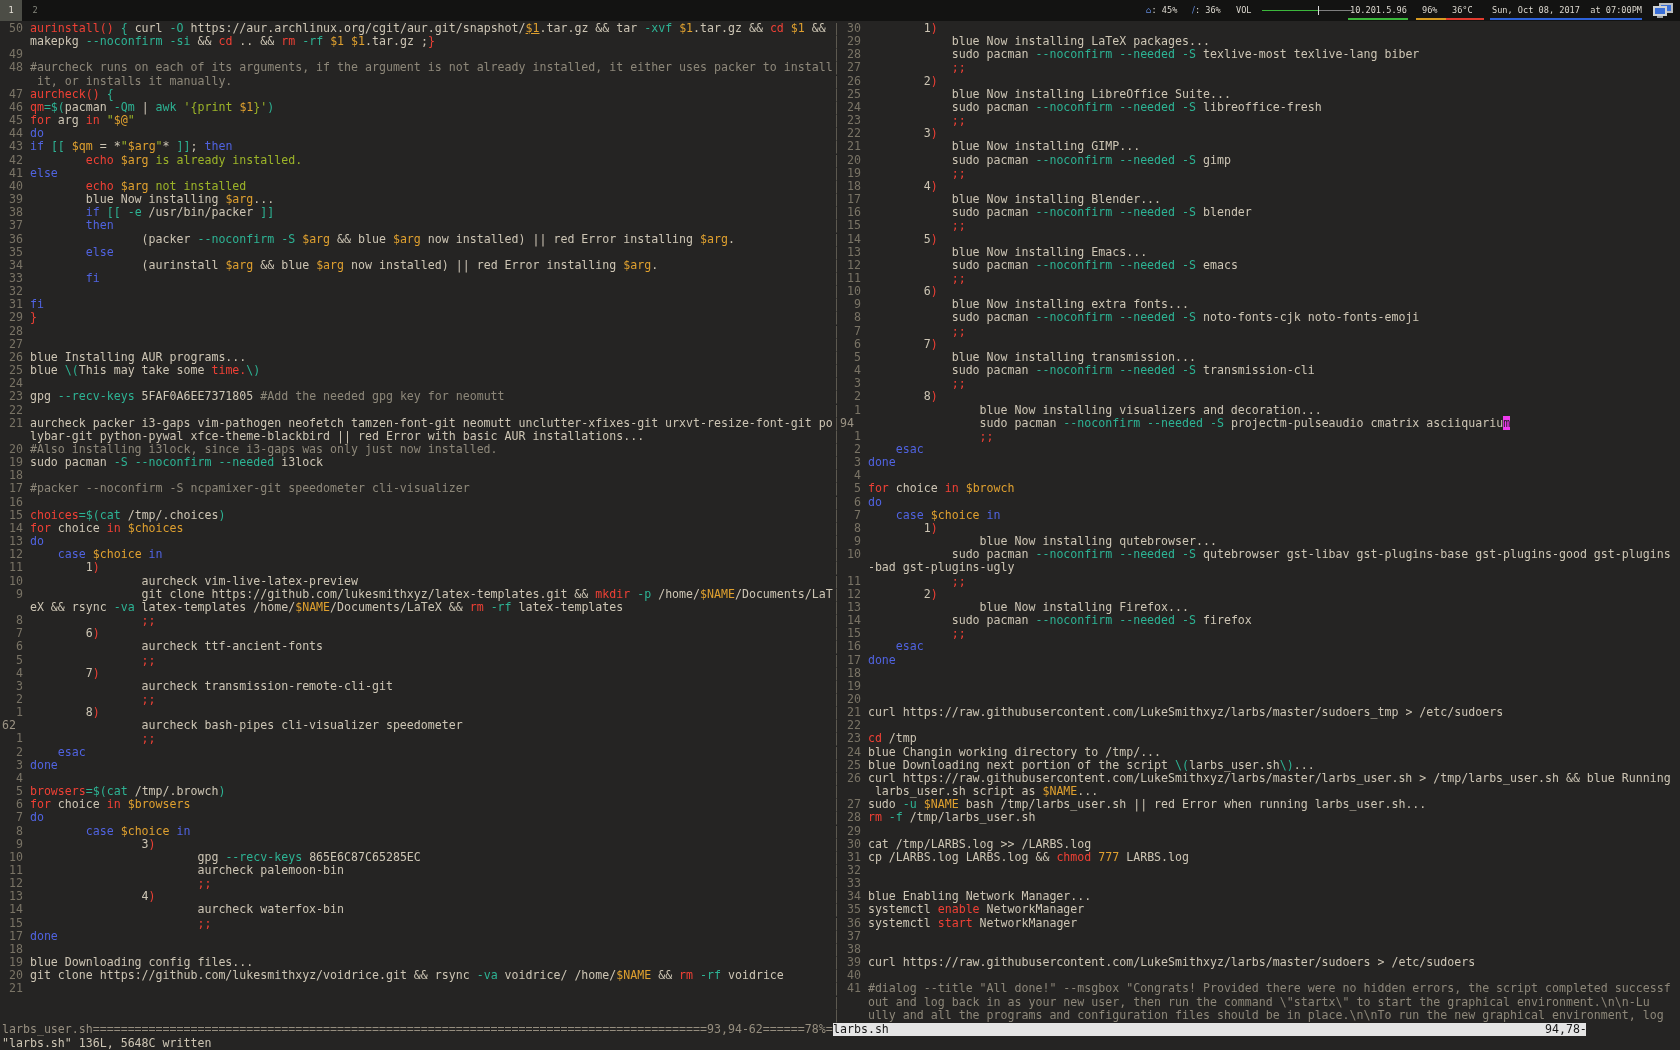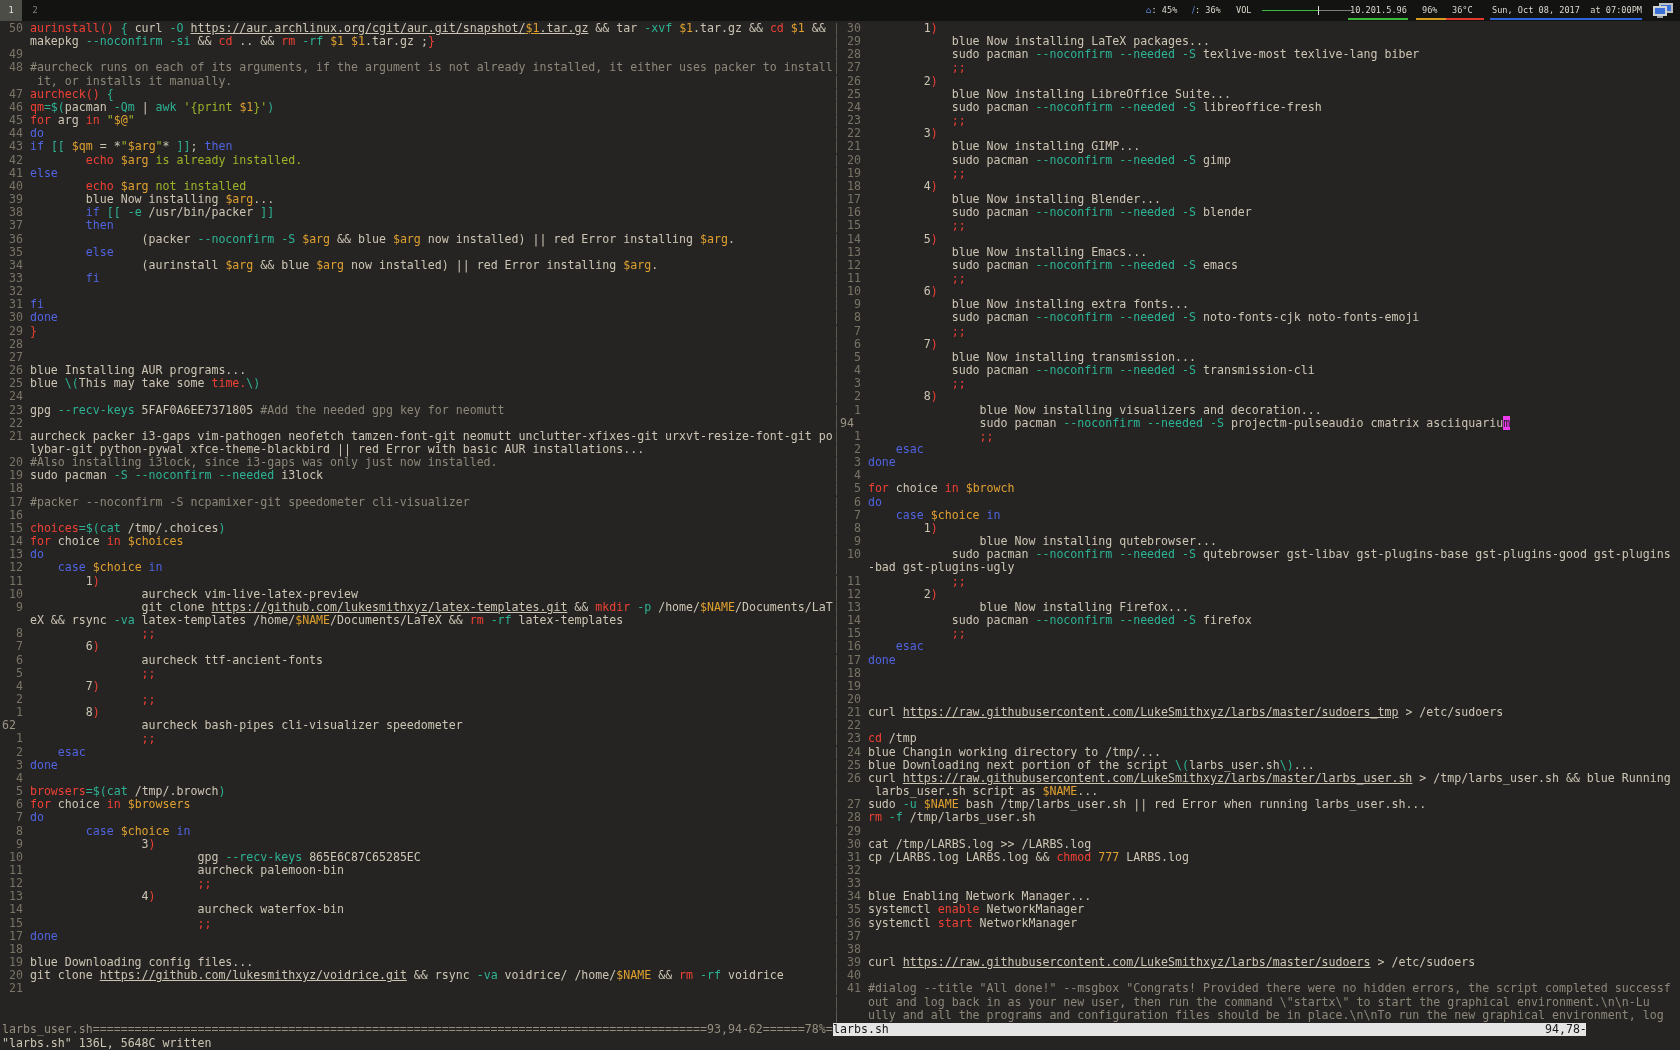--- a/index.html
+++ b/index.html
@@ -20,21 +20,21 @@
   #accent-strip{position:absolute;left:0;top:21px;width:30px;height:3px;background:#c8921e}
   
   #editor{position:absolute;left:0;top:21px;width:1680px;height:1029px;background:#252423;
           font-family:"DejaVu Sans Mono",monospace;font-size:11.6px}
   .pane{position:absolute;top:1px}
   #pane-left{left:2px;width:831px}
   #pane-right{left:833px;width:847px}
   .r{height:13.17px;line-height:13.17px;white-space:pre}
   .sg-n{color:#7a7466}.sg-N{color:#9b9384}.sg-f{color:#cdc5b4}.sg-r{color:#ee4035}
   .sg-b{color:#5063e0}.sg-t{color:#2db394}.sg-o{color:#dfa02f}.sg-g{color:#9cb428}
-  .sg-c{color:#8d8779}.sg-u{color:#cdc5b4;text-decoration:underline}
+  .sg-c{color:#8d8779}.sg-u{color:#cdc5b4;}
   .sg-U{color:#dfa02f;text-decoration:underline}
   .sg-m{background:#ee3bee;color:#1c1c1c}.sg-s{color:#5f5b52}
   .statusrow{position:absolute;top:1002px;height:13.17px;line-height:13.17px;white-space:pre;overflow:hidden}
   #status-left{left:2px;width:831px;color:#968e7f}
   #status-right{left:833px;width:753px;background:#e5e5e5;color:#181818}
   #cmdline{position:absolute;left:2px;top:1015.4px;height:14px;line-height:14px;white-space:pre;color:#cdc5b4}
 </style>
 </head>
 <body>
 
@@ -92,21 +92,20 @@
       <div class="r"><span class="sg-n"> 40 </span><span class="sg-f">        </span><span class="sg-r">echo </span><span class="sg-o">$arg</span><span class="sg-g"> not installed</span></div>
       <div class="r"><span class="sg-n"> 39 </span><span class="sg-f">        blue Now installing </span><span class="sg-o">$arg</span><span class="sg-f">...</span></div>
       <div class="r"><span class="sg-n"> 38 </span><span class="sg-f">        </span><span class="sg-b">if</span><span class="sg-f"> </span><span class="sg-t">[[ -e</span><span class="sg-f"> /usr/bin/packer </span><span class="sg-t">]]</span></div>
       <div class="r"><span class="sg-n"> 37 </span><span class="sg-f">        </span><span class="sg-b">then</span></div>
       <div class="r"><span class="sg-n"> 36 </span><span class="sg-f">                (packer </span><span class="sg-t">--noconfirm -S </span><span class="sg-o">$arg</span><span class="sg-f"> &amp;&amp; blue </span><span class="sg-o">$arg</span><span class="sg-f"> now installed) || red Error installing </span><span class="sg-o">$arg</span><span class="sg-f">.</span></div>
       <div class="r"><span class="sg-n"> 35 </span><span class="sg-f">        </span><span class="sg-b">else</span></div>
       <div class="r"><span class="sg-n"> 34 </span><span class="sg-f">                (aurinstall </span><span class="sg-o">$arg</span><span class="sg-f"> &amp;&amp; blue </span><span class="sg-o">$arg</span><span class="sg-f"> now installed) || red Error installing </span><span class="sg-o">$arg</span><span class="sg-f">.</span></div>
       <div class="r"><span class="sg-n"> 33 </span><span class="sg-f">        </span><span class="sg-b">fi</span></div>
       <div class="r"><span class="sg-n"> 32 </span></div>
       <div class="r"><span class="sg-n"> 31 </span><span class="sg-b">fi</span></div>
-      <div class="r"><span class="sg-n"> 30 </span><span class="sg-b">done</span></div>
       <div class="r"><span class="sg-n"> 29 </span><span class="sg-r">}</span></div>
       <div class="r"><span class="sg-n"> 28 </span></div>
       <div class="r"><span class="sg-n"> 27 </span></div>
       <div class="r"><span class="sg-n"> 26 </span><span class="sg-f">blue Installing AUR programs...</span></div>
       <div class="r"><span class="sg-n"> 25 </span><span class="sg-f">blue </span><span class="sg-t">\(</span><span class="sg-f">This may take some </span><span class="sg-r">time.</span><span class="sg-t">\)</span></div>
       <div class="r"><span class="sg-n"> 24 </span></div>
       <div class="r"><span class="sg-n"> 23 </span><span class="sg-f">gpg </span><span class="sg-t">--recv-keys </span><span class="sg-f">5FAF0A6EE7371805 </span><span class="sg-c">#Add the needed gpg key for neomutt</span></div>
       <div class="r"><span class="sg-n"> 22 </span></div>
       <div class="r"><span class="sg-n"> 21 </span><span class="sg-f">aurcheck packer i3-gaps vim-pathogen neofetch tamzen-font-git neomutt unclutter-xfixes-git urxvt-resize-font-git po</span></div>
       <div class="r"><span class="sg-n">    </span><span class="sg-f">lybar-git python-pywal xfce-theme-blackbird || red Error with basic AUR installations...</span></div>
@@ -121,20 +120,21 @@
       <div class="r"><span class="sg-n"> 12 </span><span class="sg-f">    </span><span class="sg-b">case</span><span class="sg-f"> </span><span class="sg-o">$choice</span><span class="sg-f"> </span><span class="sg-b">in</span></div>
       <div class="r"><span class="sg-n"> 11 </span><span class="sg-f">        1</span><span class="sg-r">)</span></div>
       <div class="r"><span class="sg-n"> 10 </span><span class="sg-f">                aurcheck vim-live-latex-preview</span></div>
       <div class="r"><span class="sg-n">  9 </span><span class="sg-f">                git clone </span><span class="sg-u">https://github.com/lukesmithxyz/latex-templates.git</span><span class="sg-f"> &amp;&amp; </span><span class="sg-r">mkdir </span><span class="sg-t">-p </span><span class="sg-f">/home/</span><span class="sg-o">$NAME</span><span class="sg-f">/Documents/LaT</span></div>
       <div class="r"><span class="sg-n">    </span><span class="sg-f">eX &amp;&amp; rsync </span><span class="sg-t">-va </span><span class="sg-f">latex-templates /home/</span><span class="sg-o">$NAME</span><span class="sg-f">/Documents/LaTeX &amp;&amp; </span><span class="sg-r">rm </span><span class="sg-t">-rf </span><span class="sg-f">latex-templates</span></div>
       <div class="r"><span class="sg-n">  8 </span><span class="sg-f">                </span><span class="sg-r">;;</span></div>
       <div class="r"><span class="sg-n">  7 </span><span class="sg-f">        6</span><span class="sg-r">)</span></div>
       <div class="r"><span class="sg-n">  6 </span><span class="sg-f">                aurcheck ttf-ancient-fonts</span></div>
       <div class="r"><span class="sg-n">  5 </span><span class="sg-f">                </span><span class="sg-r">;;</span></div>
       <div class="r"><span class="sg-n">  4 </span><span class="sg-f">        7</span><span class="sg-r">)</span></div>
+      <div class="r"><span class="sg-n">  3 </span><span class="sg-f">                aurcheck transmission-remote-cli-git</span></div>
       <div class="r"><span class="sg-n">  2 </span><span class="sg-f">                </span><span class="sg-r">;;</span></div>
       <div class="r"><span class="sg-n">  1 </span><span class="sg-f">        8</span><span class="sg-r">)</span></div>
       <div class="r"><span class="sg-N">62  </span><span class="sg-f">                aurcheck bash-pipes cli-visualizer speedometer</span></div>
       <div class="r"><span class="sg-n">  1 </span><span class="sg-f">                </span><span class="sg-r">;;</span></div>
       <div class="r"><span class="sg-n">  2 </span><span class="sg-f">    </span><span class="sg-b">esac</span></div>
       <div class="r"><span class="sg-n">  3 </span><span class="sg-b">done</span></div>
       <div class="r"><span class="sg-n">  4 </span></div>
       <div class="r"><span class="sg-n">  5 </span><span class="sg-r">browsers</span><span class="sg-t">=$(</span><span class="sg-t">cat</span><span class="sg-f"> /tmp/.browch</span><span class="sg-t">)</span></div>
       <div class="r"><span class="sg-n">  6 </span><span class="sg-r">for</span><span class="sg-f"> choice </span><span class="sg-r">in</span><span class="sg-f"> </span><span class="sg-o">$browsers</span></div>
       <div class="r"><span class="sg-n">  7 </span><span class="sg-b">do</span></div>

